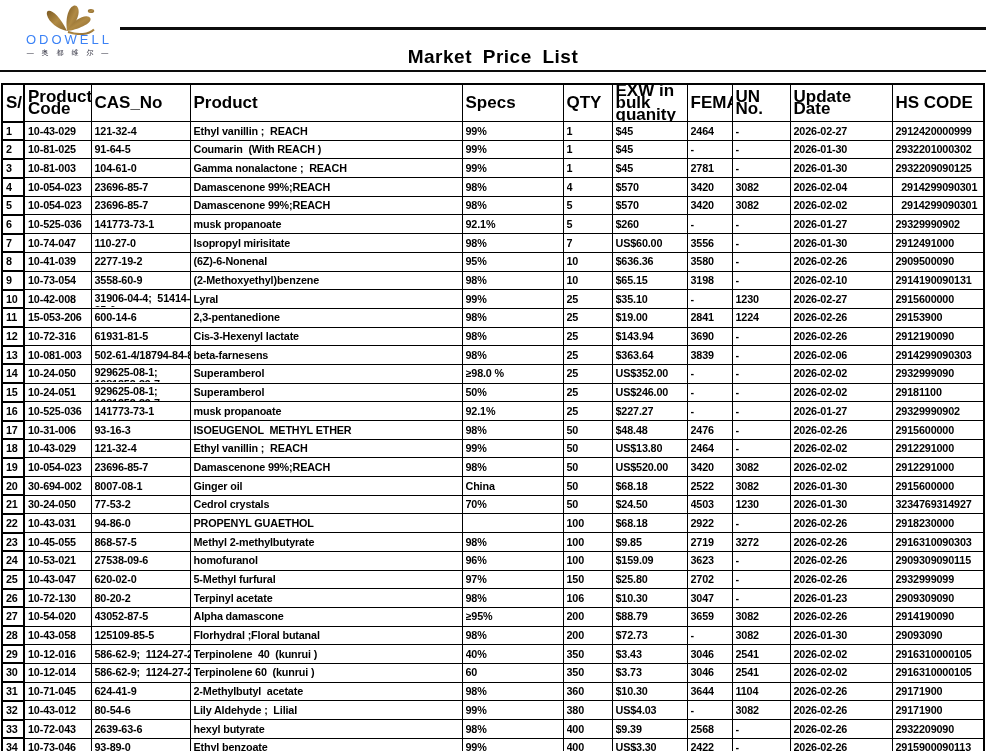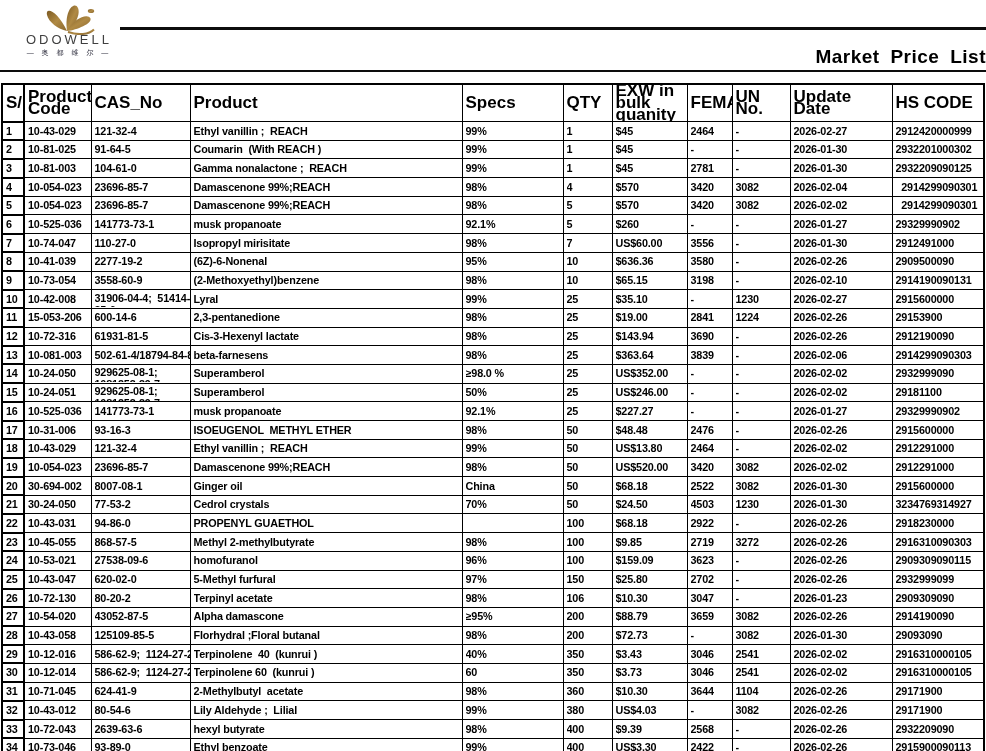--- a/index.html
+++ b/index.html
@@ -3,26 +3,26 @@
 <meta charset="utf-8">
 <style>
   * { margin:0; padding:0; box-sizing:border-box; }
   html,body { width:986px; height:751px; background:#fff; overflow:hidden;
               font-family:"Liberation Sans", sans-serif; color:#000; }
   .page { position:relative; width:986px; height:751px; }
 
   
   .logo { position:absolute; left:14px; top:1px; width:110px; text-align:center; }
   .logo-mark { display:block; margin:0 auto; }
-  .brand { display:block; font-size:13px; letter-spacing:3px; color:#404040;
+  .brand { display:block; font-size:13px; letter-spacing:3px; color:#3b82f6;
            font-weight:400; line-height:13px; margin-top:-2px; }
   .brand-cn { display:block; font-size:7px; letter-spacing:3px; color:#2a2a3a;
               line-height:9px; margin-top:2px; white-space:nowrap; }
   .topline { position:absolute; left:120px; right:0; top:27px; height:2.5px; background:#0d0d0d; }
-  .title { position:absolute; left:0; top:46px; width:100%; text-align:right;
+  .title { position:absolute; left:0; top:46px; width:100%; text-align:center;
            font-size:19px; font-weight:700; letter-spacing:0.5px; word-spacing:5px; }
   .divider { position:absolute; left:0; top:70px; width:986px; height:2px; background:#0d0d0d; }
 
   
   table { position:absolute; left:1px; top:83px; width:984px;
           border-collapse:collapse; table-layout:fixed;
           border:2px solid #000; }
   th, td { border:1px solid #000; padding:0 0 0 3px; text-align:left;
            vertical-align:middle; overflow:hidden; }
   td:first-child, th:first-child { border-width:2px; }

